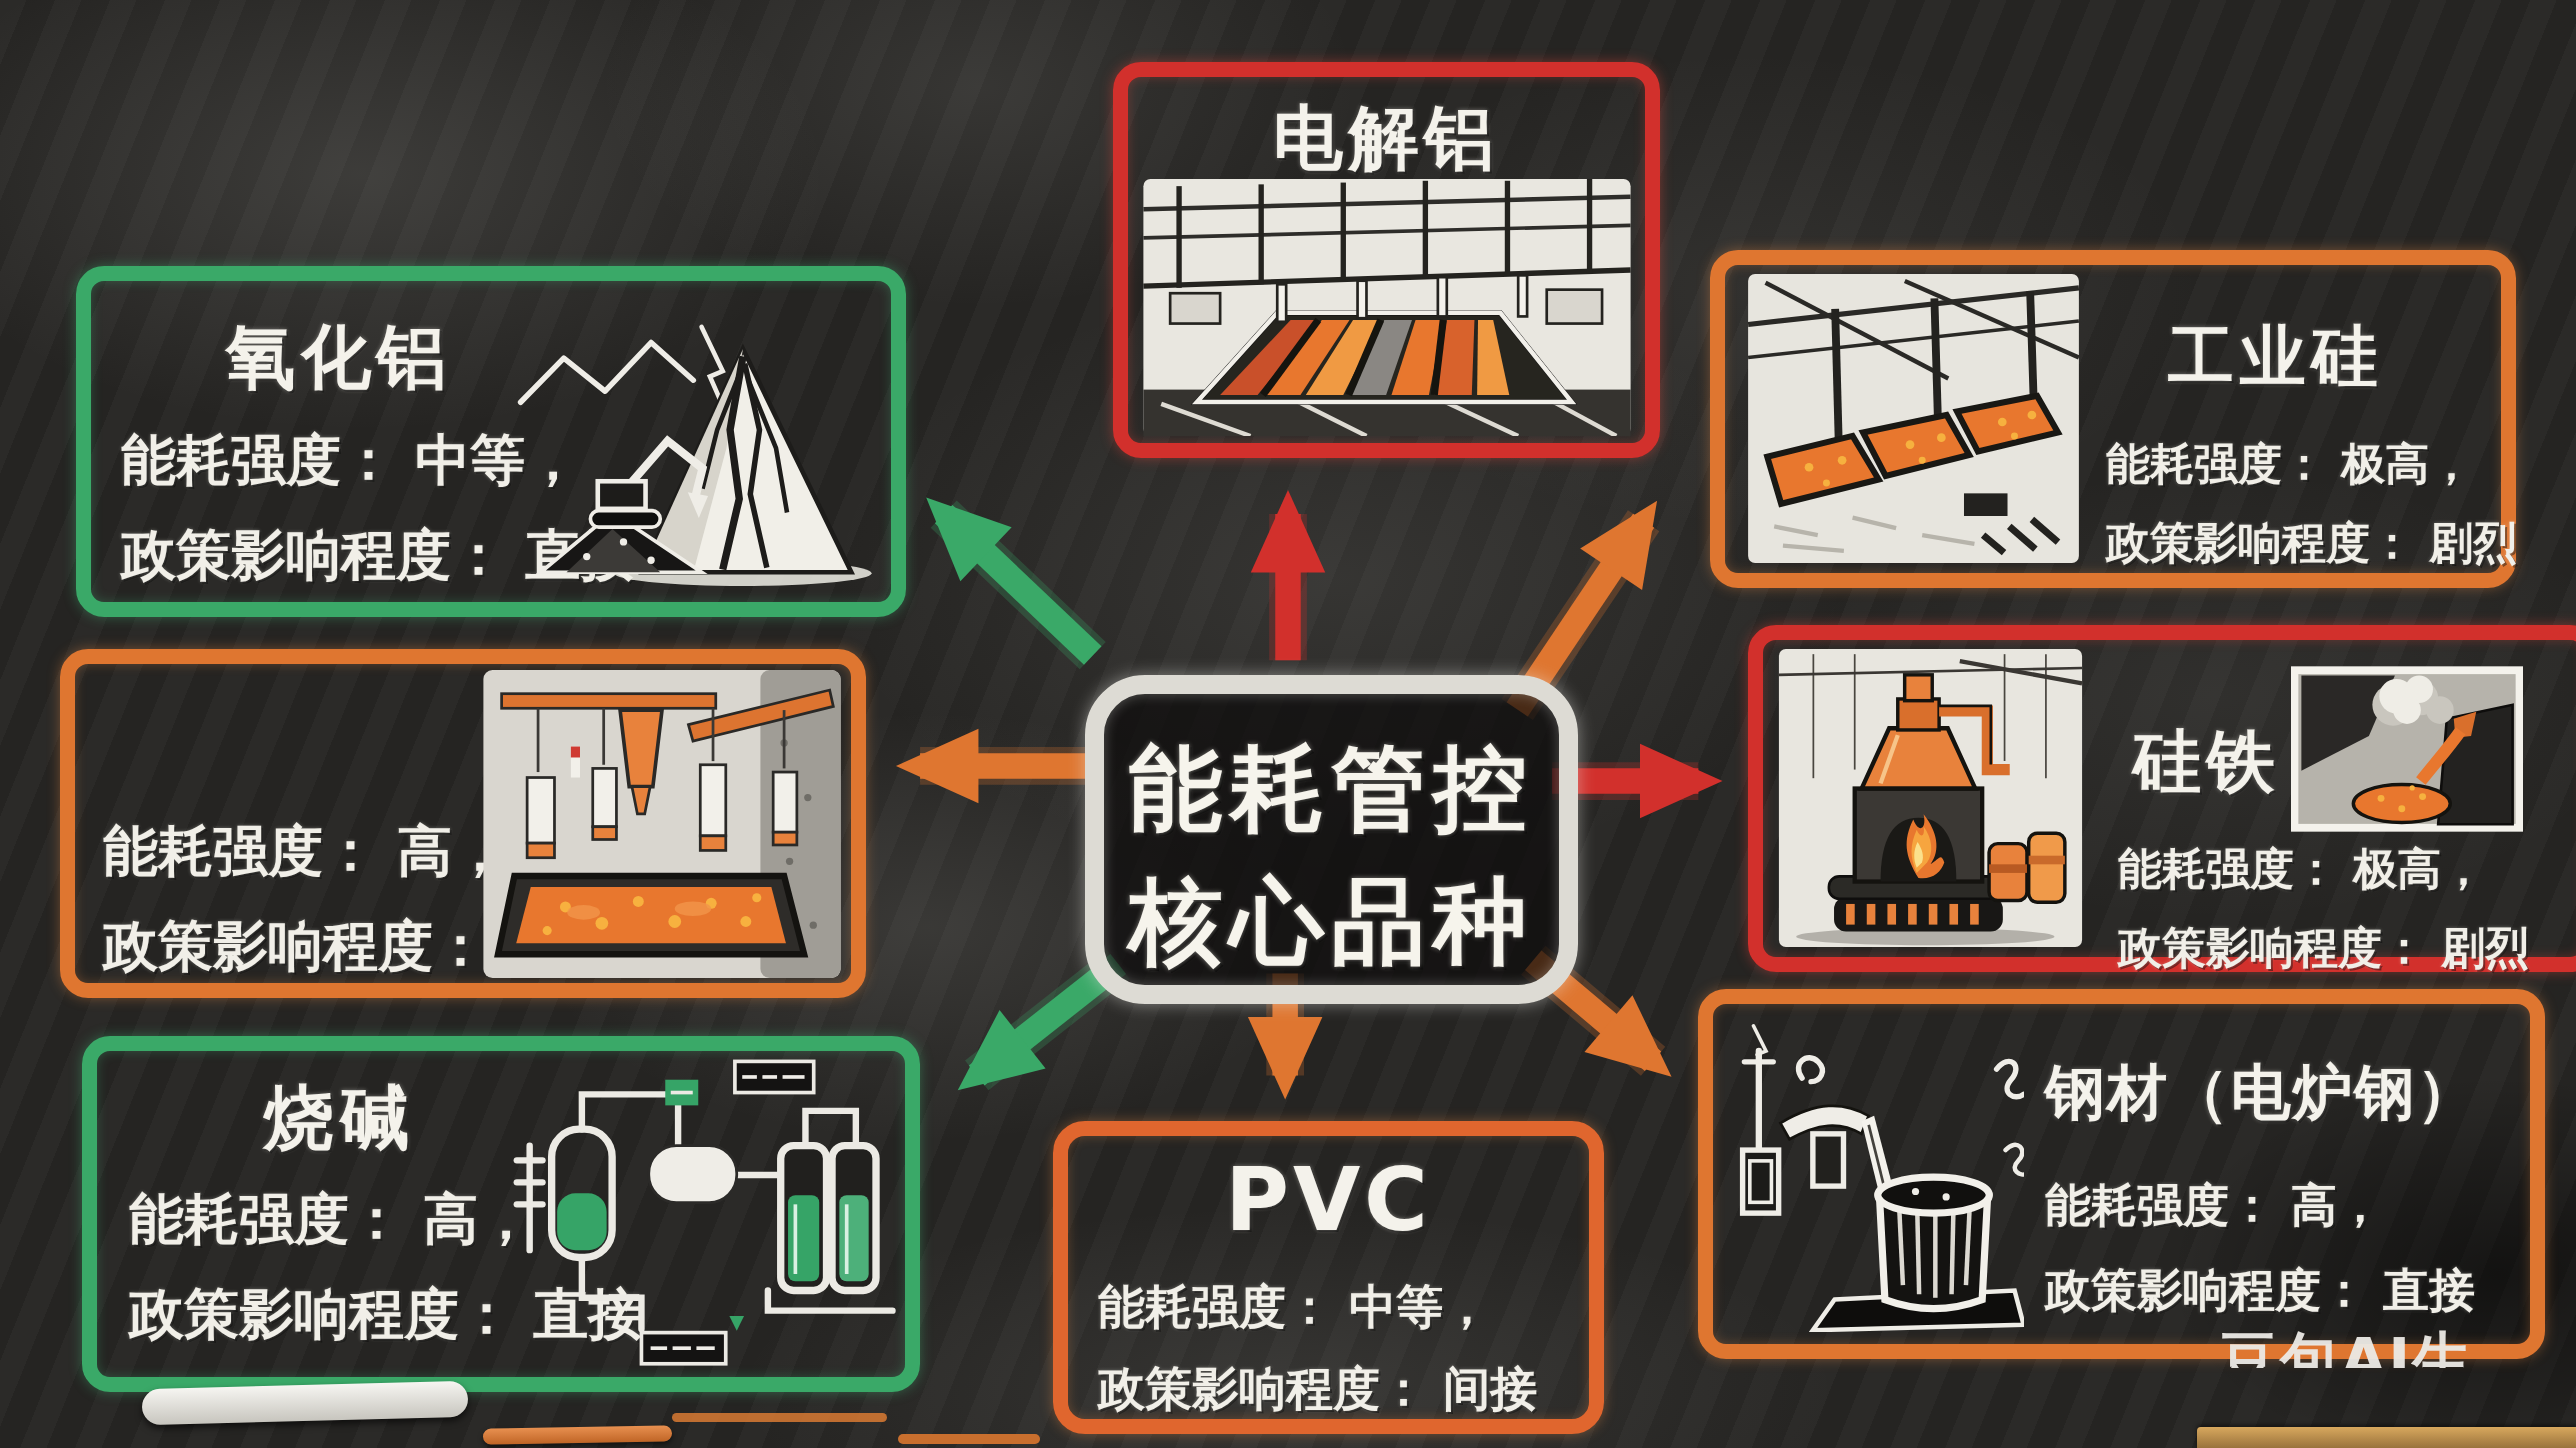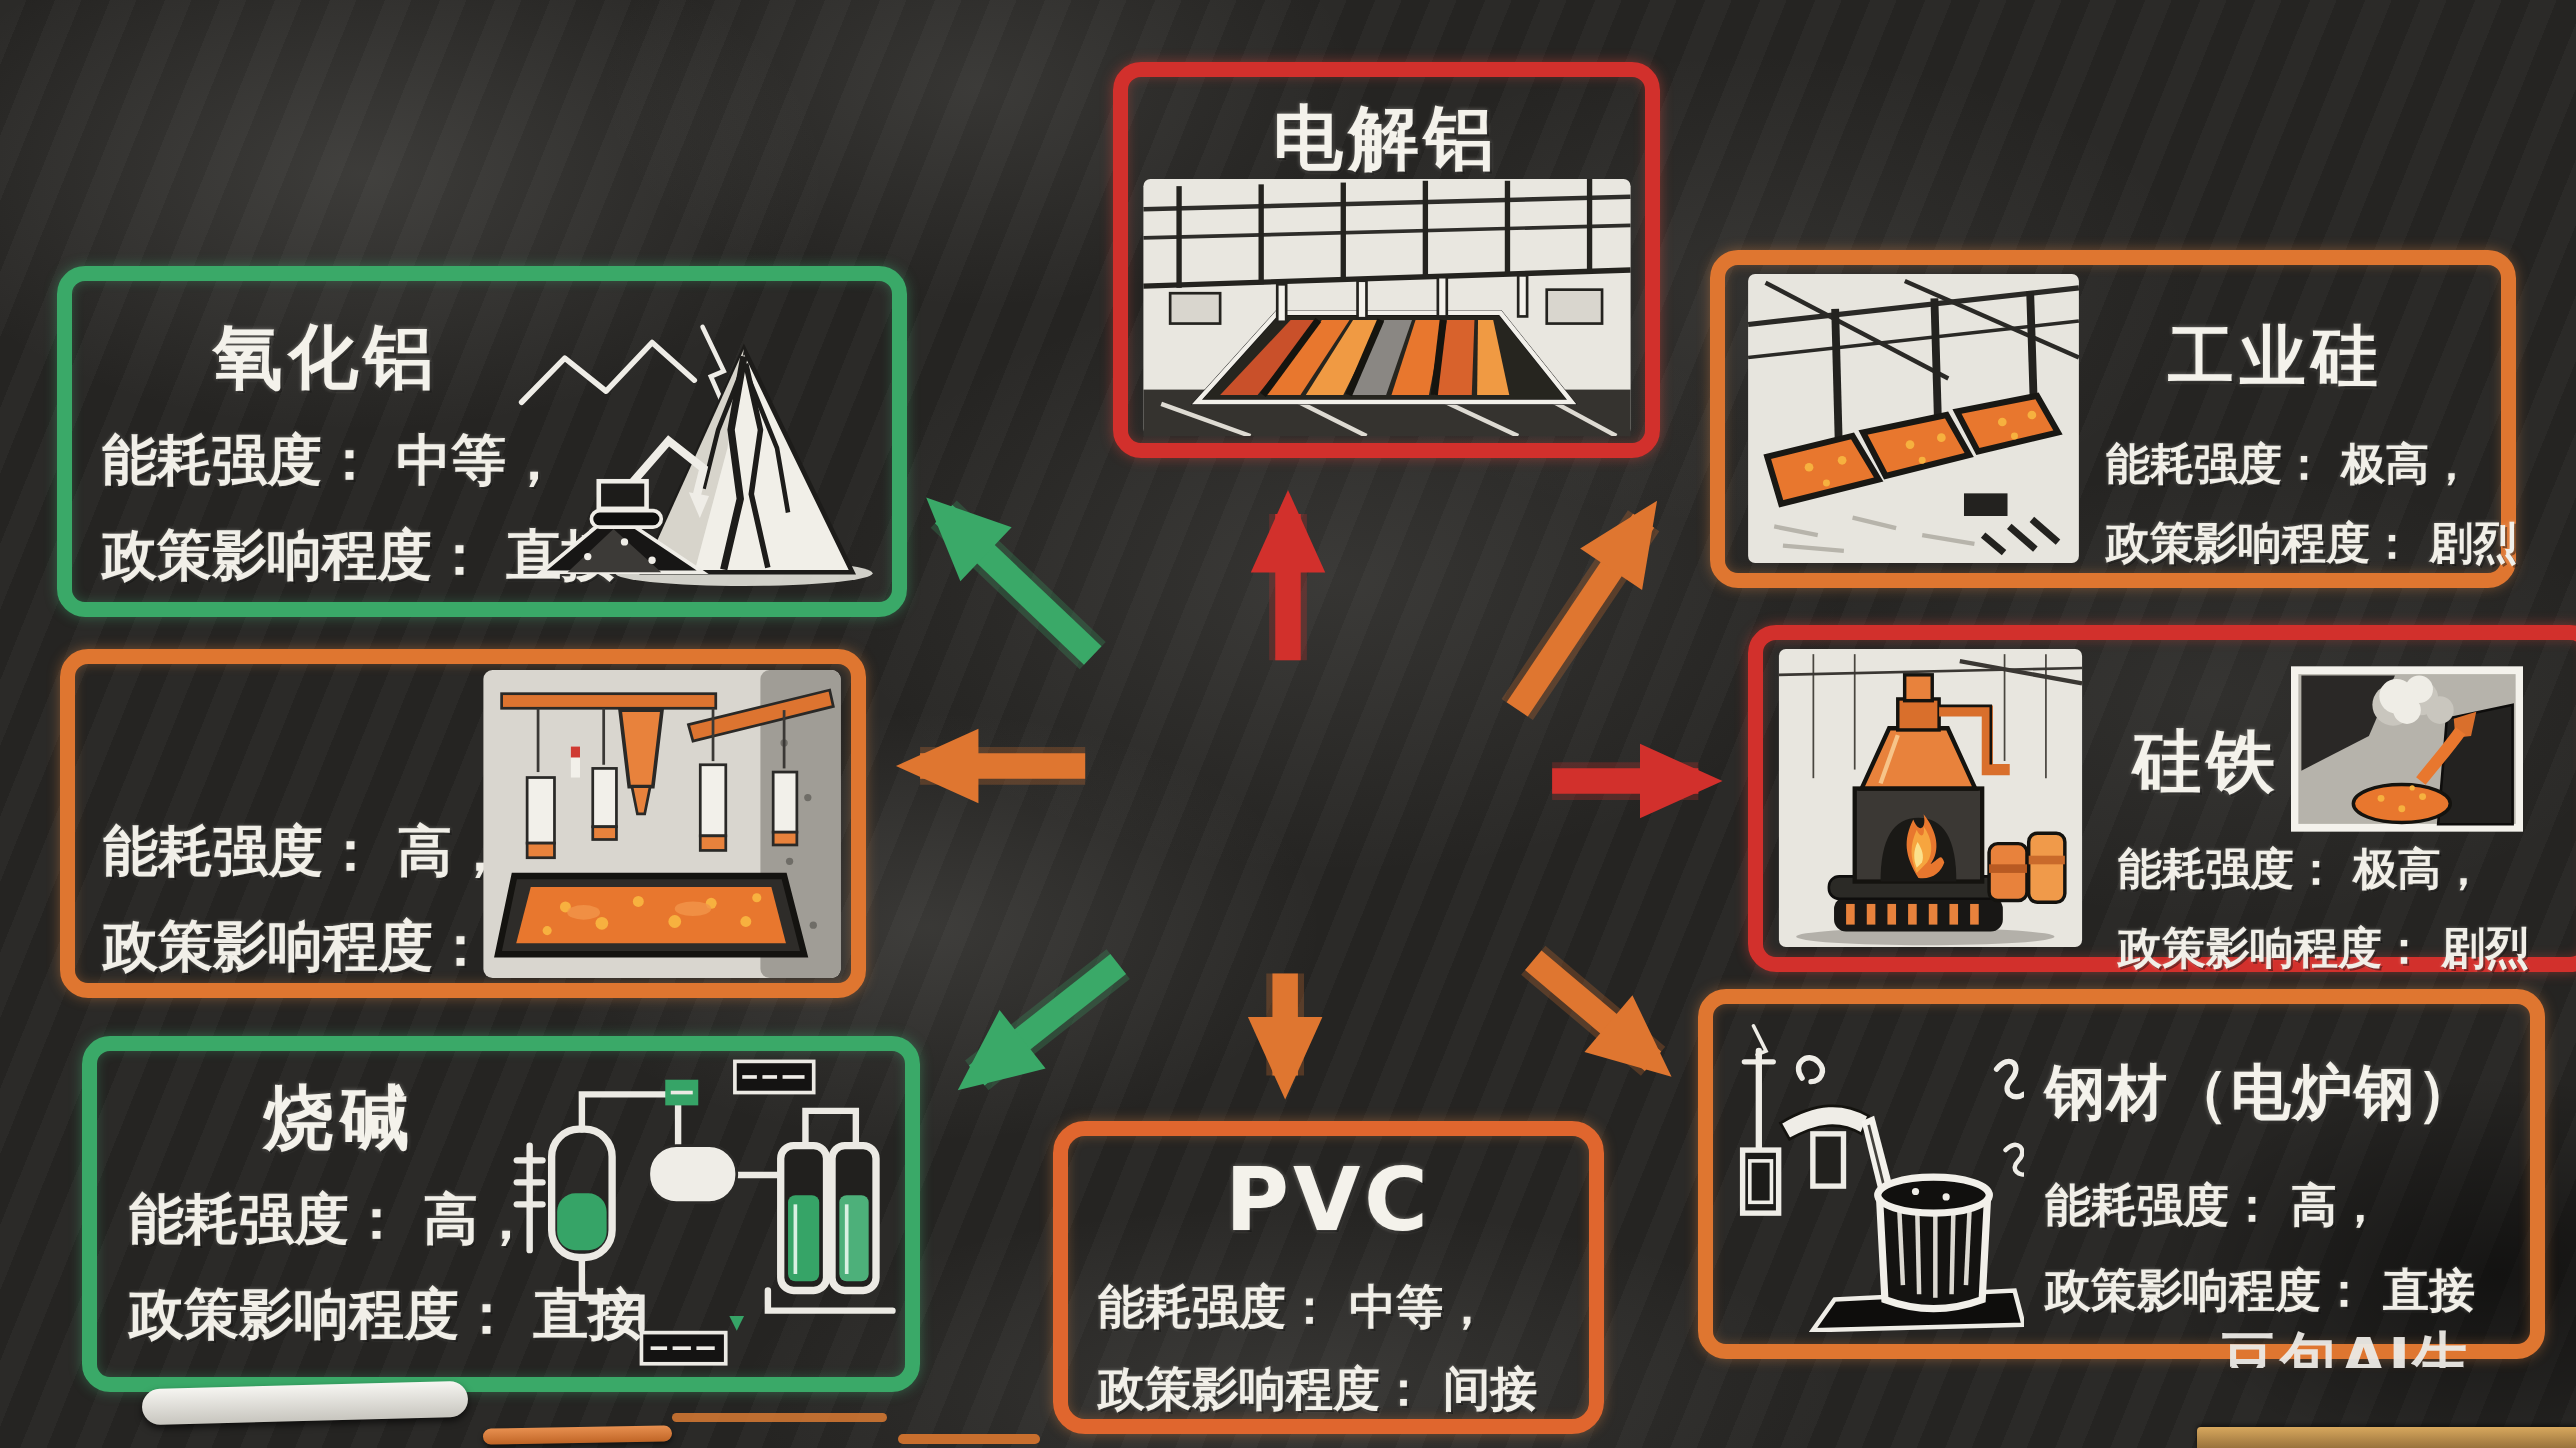--- a/index.html
+++ b/index.html
@@ -83,20 +83,26 @@
     <g>
       <line x1="1625" y1="1018" x2="1752" y2="1125" stroke="#df7630" stroke-width="40" opacity=".25"></line>
       <line x1="1625" y1="1018" x2="1752" y2="1125" stroke="#df7630" stroke-width="27" marker-end="url(#ah-orange)"></line>
     </g>
     <g>
       <line x1="1362" y1="1032" x2="1362" y2="1140" stroke="#df7630" stroke-width="40" opacity=".25"></line>
       <line x1="1362" y1="1032" x2="1362" y2="1140" stroke="#df7630" stroke-width="27" marker-end="url(#ah-orange)"></line>
     </g>
   </svg>
 
+  <div class="node white" style="left:1085px;top:675px;width:455px;height:291px;border-radius:60px;">
+    <div id="center-lines">
+      <div style="font-size:94px;letter-spacing:7.5px;margin-top:32px;">能耗管控</div>
+      <div style="font-size:94px;letter-spacing:7.5px;margin-top:5.7px;">核心品种</div>
+    </div>
+  </div>
 
   <div class="node red" style="left:1113px;top:62px;width:517px;height:366px;">
     <div class="node-title" style="left:0;width:100%;text-align:center;top:15px;font-size:70px;">电解铝</div>
     <svg class="illus" style="left:7.5px;top:102px;width:502px;height:257px;" viewBox="0 0 546 288">
       <rect x="0" y="0" width="546" height="288" rx="8" fill="#e9e7e0"></rect>
       <rect x="0" y="236" width="546" height="52" fill="#35332f"></rect>
       <line x1="20" y1="252" x2="120" y2="288" stroke="#dedbd3" stroke-width="5"></line>
       <line x1="170" y1="248" x2="250" y2="288" stroke="#dedbd3" stroke-width="5"></line>
       <line x1="330" y1="246" x2="420" y2="288" stroke="#dedbd3" stroke-width="5"></line>
       <line x1="460" y1="250" x2="530" y2="288" stroke="#dedbd3" stroke-width="5"></line>
@@ -123,21 +129,21 @@
       <polygon points="150,150 400,150 480,250 60,250" fill="none" stroke="#f2f0ea" stroke-width="5"></polygon>
       <rect x="150" y="118" width="10" height="42" fill="#f4f2ec" stroke="#24231f" stroke-width="3"></rect>
       <rect x="240" y="114" width="10" height="42" fill="#f4f2ec" stroke="#24231f" stroke-width="3"></rect>
       <rect x="330" y="110" width="10" height="44" fill="#f4f2ec" stroke="#24231f" stroke-width="3"></rect>
       <rect x="420" y="108" width="10" height="46" fill="#f4f2ec" stroke="#24231f" stroke-width="3"></rect>
       <rect x="30" y="128" width="56" height="34" fill="#d9d6ce" stroke="#24231f" stroke-width="3"></rect>
       <rect x="452" y="124" width="62" height="38" fill="#d9d6ce" stroke="#24231f" stroke-width="3"></rect>
     </svg>
   </div>
 
-  <div class="node green" style="left:57px;top:266px;width:800px;height:321px;padding-left:20px;">
+  <div class="node green" style="left:76px;top:266px;width:800px;height:321px;">
     <div class="node-title" style="left:0;width:62%;text-align:center;top:30px;font-size:70px;">氧化铝</div>
     <div class="node-lines" style="left:30px;top:132px;font-size:55px;line-height:1.72;">
       <span class="ln">能耗强度： 中等，</span>
       <span class="ln">政策影响程度： 直接</span>
     </div>
     <svg class="illus" style="right:9.4px;top:11.3px;width:370px;height:294px;" viewBox="0 0 400 320">
       <polyline points="8,120 55,72 100,108 150,55 196,96" fill="none" stroke="#efede7" stroke-width="6" stroke-linecap="round" stroke-linejoin="round"></polyline>
       <polyline points="205,38 228,86 214,92 243,158" fill="none" stroke="#efede7" stroke-width="5" stroke-linecap="round"></polyline>
       <ellipse cx="250" cy="306" rx="140" ry="14" fill="rgba(240,238,230,.85)"></ellipse>
       <polygon points="140,305 250,62 368,305" fill="#f1efe8" stroke="#1d1c1a" stroke-width="5"></polygon>

